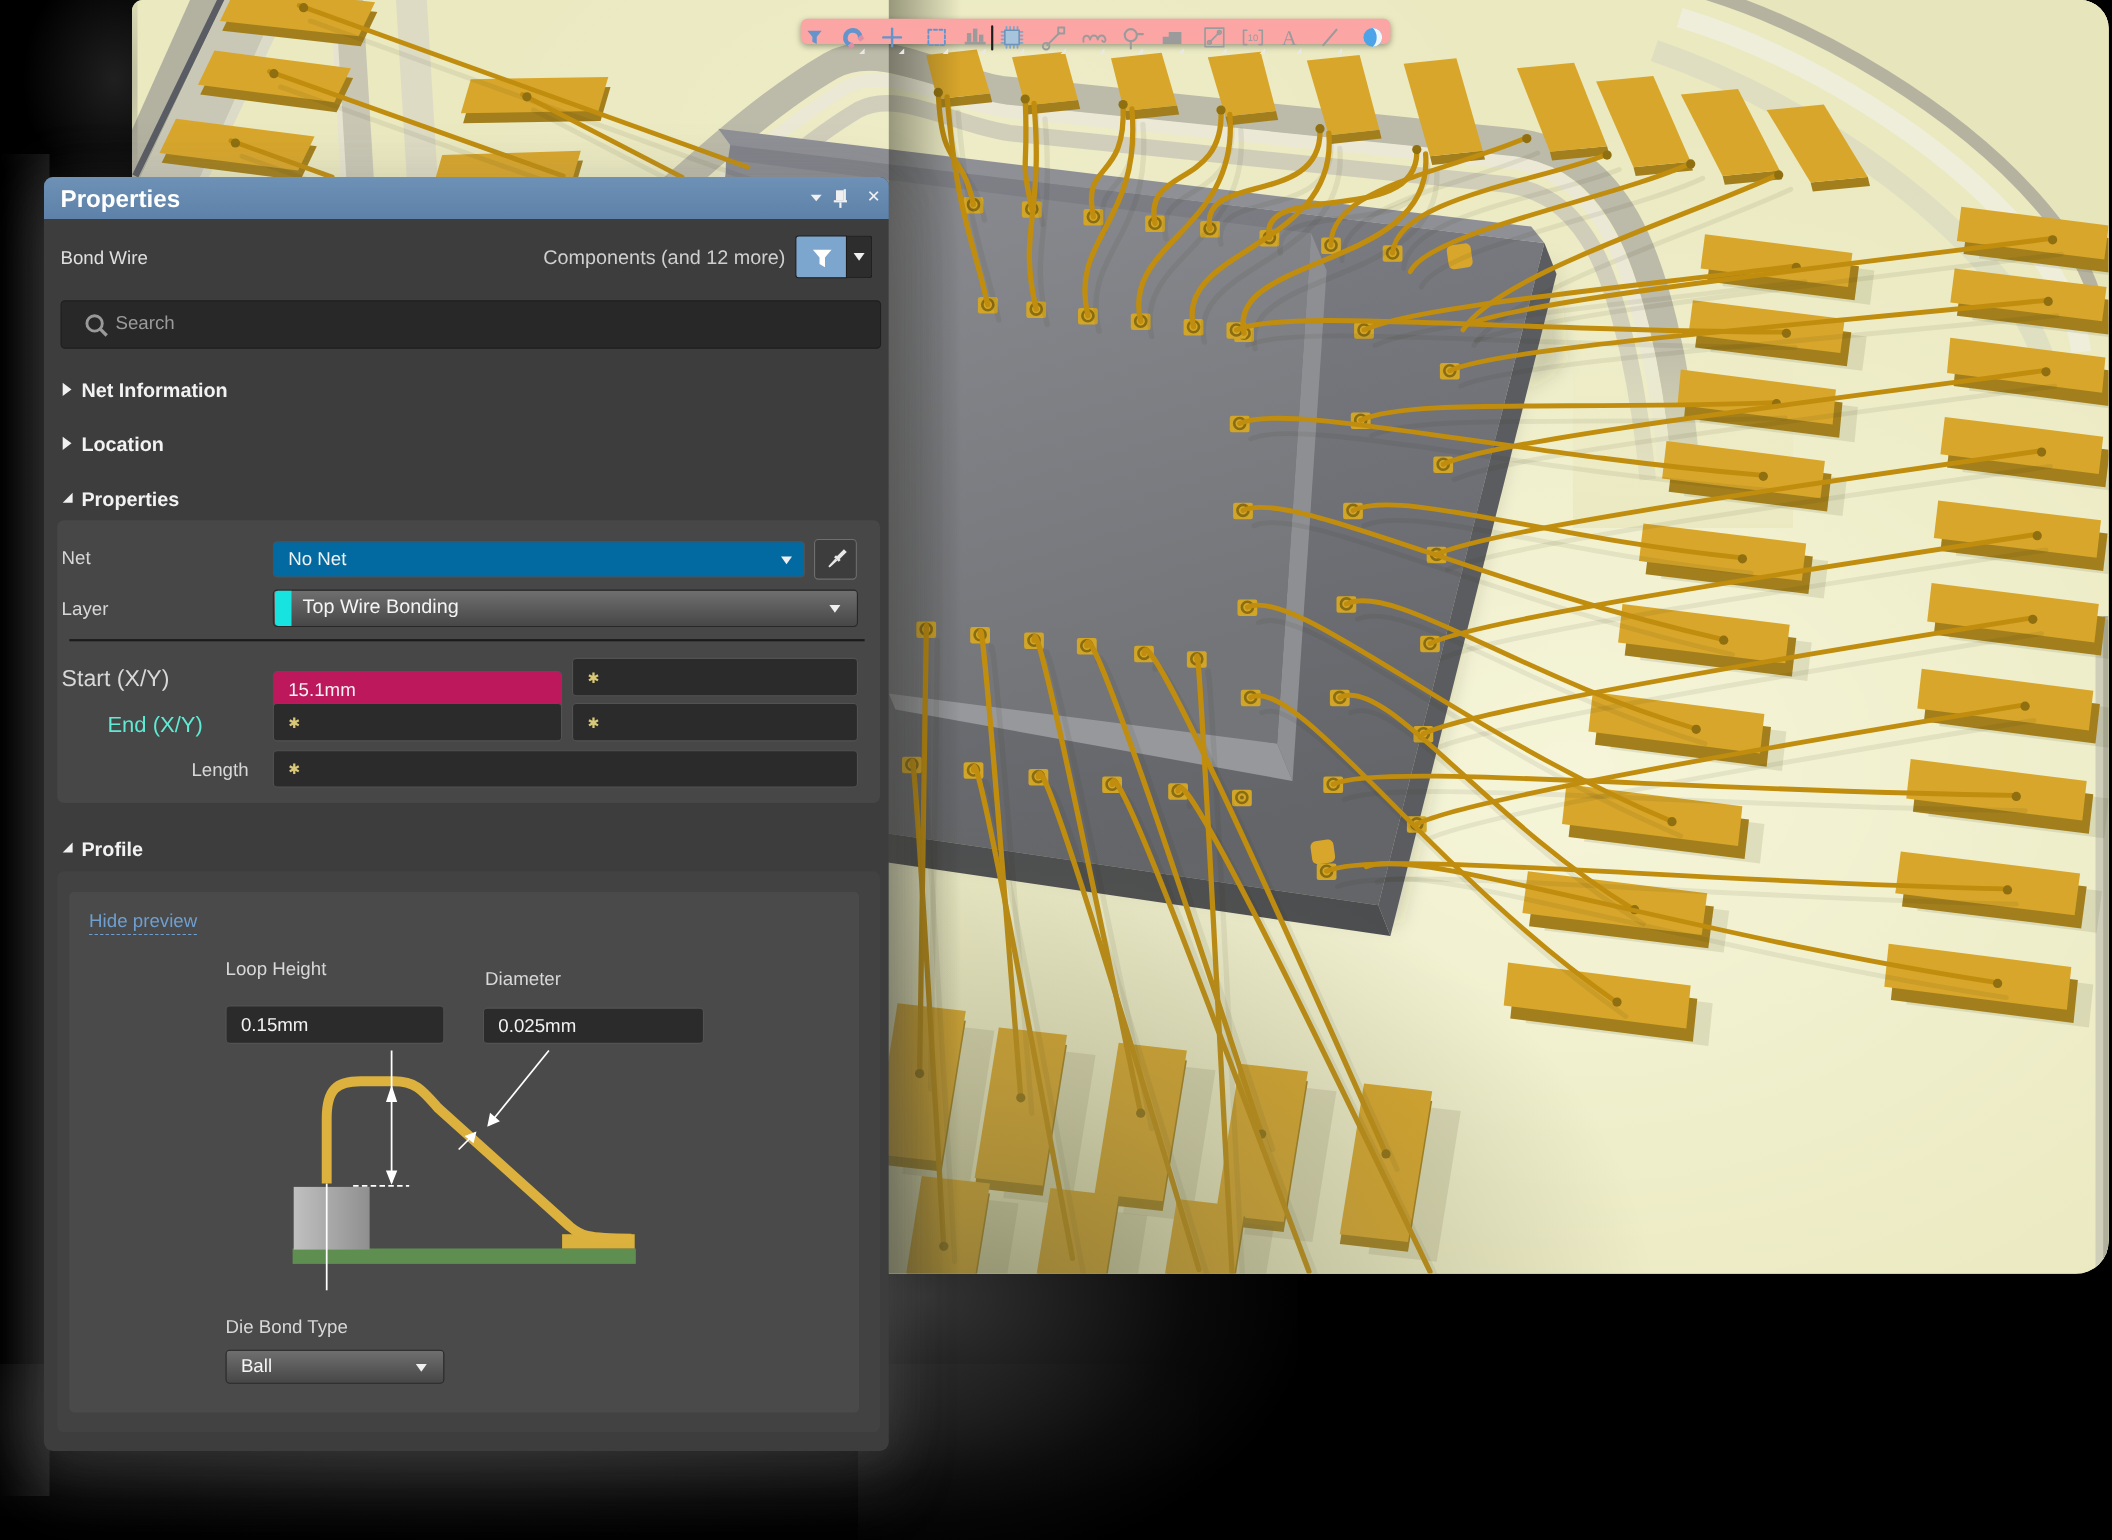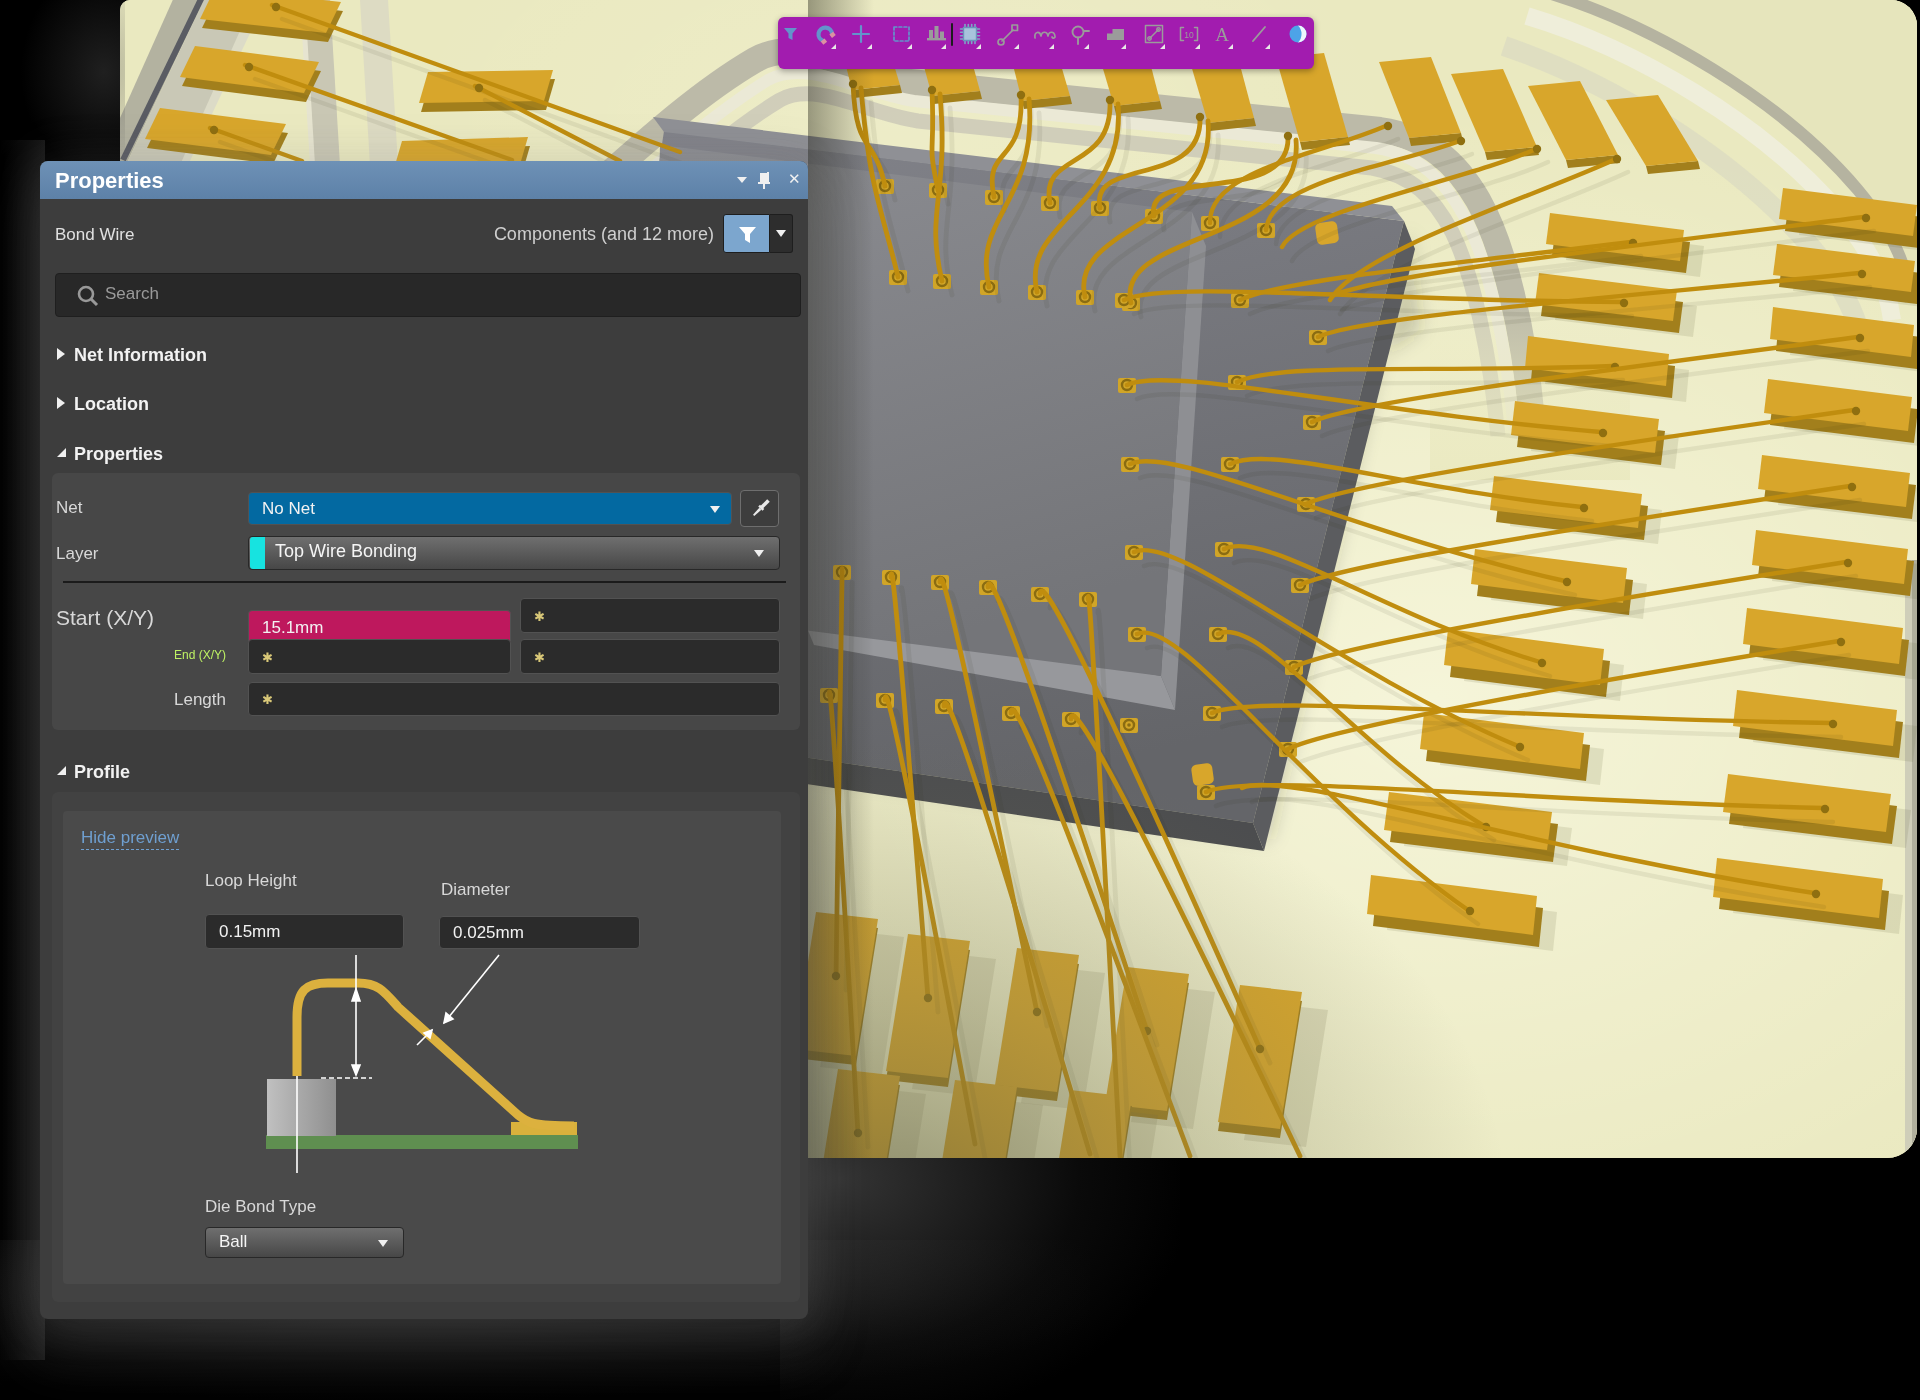--- a/index.html
+++ b/index.html
@@ -543,21 +543,21 @@
       <circle cx="214" cy="130" r="4.2" fill="#8f6f10"></circle>
       <circle cx="479" cy="88" r="4.2" fill="#8f6f10"></circle>
 <ellipse cx="890" cy="1220" rx="620" ry="480" fill="url(#blShade)"></ellipse>
 <rect x="808" y="0" width="66" height="1160" fill="url(#shadowL)"></rect>
     </svg>
 </div>
 <div style="position:absolute;left:-60px;top:1240px;width:1150px;height:160px;background:radial-gradient(ellipse at 40% 30%, rgba(90,90,90,0.40), rgba(40,40,40,0.15) 55%, rgba(0,0,0,0) 75%)"></div>
 <div style="position:absolute;left:780px;top:1158px;width:400px;height:260px;background:radial-gradient(ellipse at 15% 8%, rgba(95,95,95,0.55), rgba(45,45,45,0.22) 50%, rgba(0,0,0,0) 74%)"></div>
 <div style="position:absolute;left:0px;top:140px;width:45px;height:1220px;background:linear-gradient(90deg, rgba(0,0,0,0), rgba(80,80,80,0.30))"></div>
 <div style="position:absolute;left:20px;top:0px;width:105px;height:180px;background:radial-gradient(ellipse at 80% 40%, rgba(90,90,90,0.35), rgba(0,0,0,0) 70%)"></div>
-<div id="toolbar" style="position:absolute;left:778px;top:17px;width:536px;height:52px;background:#a21caf;border-radius:6px;box-shadow:0 2px 6px rgba(0,0,0,0.35)">
+<div id="toolbar" style="position:absolute;left:728px;top:17px;width:536px;height:23px;background:#fca5a5;border-radius:6px;box-shadow:0 2px 6px rgba(0,0,0,0.35)">
 <svg width="536" height="35" style="position:absolute;left:0;top:0">
 <g stroke-linecap="round" stroke-linejoin="round">
 
 <path d="M 6,11 L 19,11 L 14.5,16.5 L 14.5,23 L 10.5,21 L 10.5,16.5 Z" fill="#6394cb"></path>
 
 <g transform="translate(47,17) rotate(-38)">
  <path d="M -5.5,4.5 A 6.8 6.8 0 1 1 5.5,4.5" fill="none" stroke="#6394cb" stroke-width="4.2"></path>
  <rect x="-7.9" y="3.2" width="4.8" height="4.2" fill="#dc91a2"></rect>
  <rect x="3.1" y="3.2" width="4.8" height="4.2" fill="#dc91a2"></rect>
 </g>
@@ -696,21 +696,21 @@
 <div style="position:absolute;left:235px;top:380px;font-size:18px;color:#f5f5f5">Top Wire Bonding</div>
 <div style="position:absolute;left:714px;top:389px;width:0;height:0;border-left:5.5px solid transparent;border-right:5.5px solid transparent;border-top:7px solid #f0f0f0"></div>
 <div style="position:absolute;left:23px;top:420px;width:723px;height:2px;background:#1b1b1b"></div>
 <div style="position:absolute;left:16px;top:445px;width:170px;text-align:left;font-size:21px;color:#d8d8d8">Start (X/Y)</div>
 <div style="position:absolute;left:208px;top:449px;width:263px;height:35px;background:#be185d;border:1px solid #525252;border-radius:4px">
       <div style="position:absolute;left:13px;top:6.5px;font-size:17px;color:#f2f2f2">15.1mm</div>
     </div>
 <div style="position:absolute;left:480px;top:437px;width:260px;height:35px;background:#2b2b2b;border:1px solid #525252;border-radius:4px">
       <div style="position:absolute;left:13px;top:9.5px;font-size:13px;color:#d9c878">✱</div>
     </div>
-<div style="position:absolute;left:16px;top:487px;width:170px;text-align:right;font-size:12px;color:#bef264">End (X/Y)</div>
+<div style="position:absolute;left:16px;top:487px;width:170px;text-align:center;font-size:20px;color:#5eead4">End (X/Y)</div>
 <div style="position:absolute;left:208px;top:478px;width:263px;height:35px;background:#2b2b2b;border:1px solid #525252;border-radius:4px">
       <div style="position:absolute;left:13px;top:9.5px;font-size:13px;color:#d9c878">✱</div>
     </div>
 <div style="position:absolute;left:480px;top:478px;width:260px;height:35px;background:#2b2b2b;border:1px solid #525252;border-radius:4px">
       <div style="position:absolute;left:13px;top:9.5px;font-size:13px;color:#d9c878">✱</div>
     </div>
 <div style="position:absolute;left:16px;top:529px;width:170px;text-align:right;font-size:17px;color:#d8d8d8">Length</div>
 <div style="position:absolute;left:208px;top:521px;width:532px;height:34px;background:#2b2b2b;border:1px solid #525252;border-radius:4px">
       <div style="position:absolute;left:13px;top:9.0px;font-size:13px;color:#d9c878">✱</div>
     </div>

